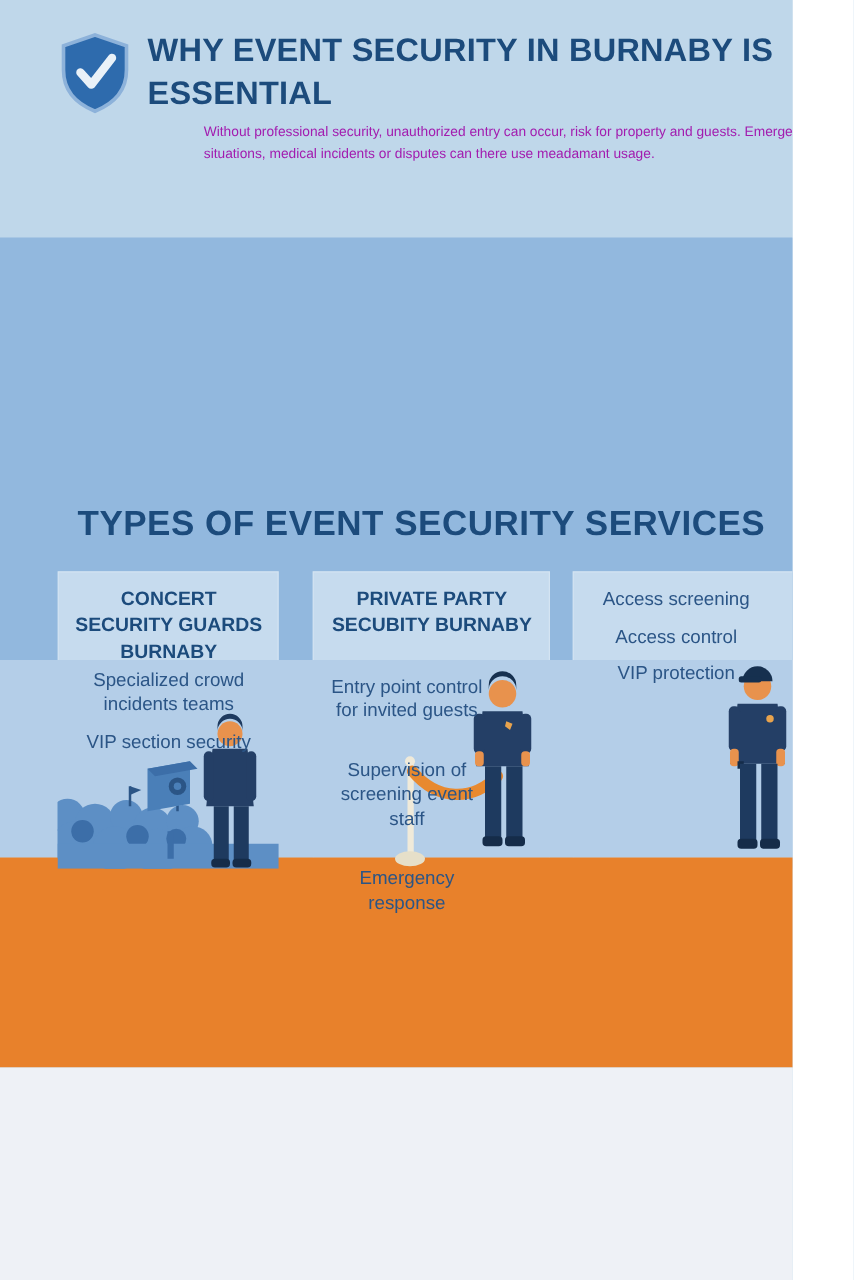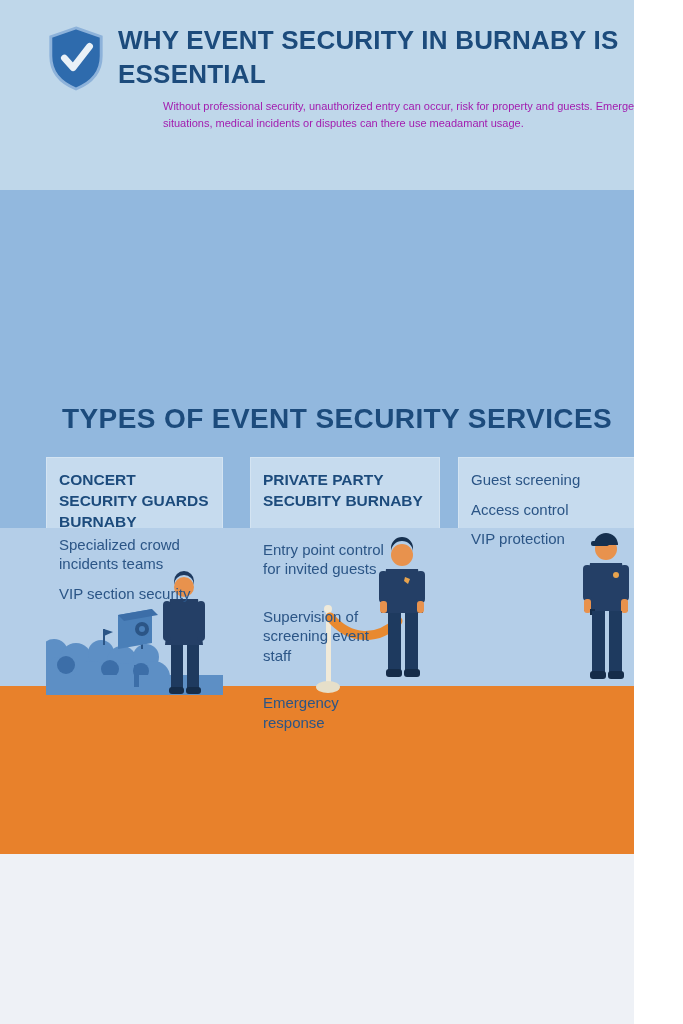--- a/index.html
+++ b/index.html
@@ -2,21 +2,21 @@
 <html><head>
 <meta charset="utf-8">
 <style>
   html,body{margin:0;padding:0;}
   body{font-family:"Liberation Sans", sans-serif;}
   #infographic{position:relative;width:634px;height:1024px;overflow:hidden;background:#bfd7ea;}
 
   
   .sec{position:absolute;left:0;width:683px;}
   #sec-hero{top:0;height:190px;background:#bfd7ea;}
-  #sec-types{top:190px;height:338px;background:#92b8de;}
+  #sec-types{top:190px;height:338px;background:#92b8de;text-align:center;}
   #sec-lsi{top:528px;height:158px;background:#b4cee8;}
   #sec-choose{top:686px;height:168px;background:#e8812b;}
   #sec-steps{top:854px;height:170px;background:#eef1f6;}
 
   
   .hero-icon{position:absolute;left:45px;top:24px;width:62px;height:68px;}
   .hero-title{position:absolute;left:118px;top:24px;width:540px;font-size:26px;line-height:1.3;font-weight:bold;color:#1c4b7c;letter-spacing:.2px;}
   .hero-body{position:absolute;left:118px;top:98px;width:530px;font-size:11px;line-height:1.55;color:#a21caf;margin-left:45px;}
 
   
@@ -153,21 +153,21 @@
             <circle cx="158" cy="50" r="3" fill="#e8a34d"></circle>
             <rect x="132" y="84" width="5" height="6" fill="#152c49"></rect>
             <rect x="134" y="86" width="13" height="62" fill="#1e3a5f"></rect>
             <rect x="151" y="86" width="13" height="62" fill="#1e3a5f"></rect>
             <rect x="132" y="146" width="16" height="8" rx="3" fill="#152c49"></rect>
             <rect x="150" y="146" width="16" height="8" rx="3" fill="#152c49"></rect>
           </g>
         </svg>
       </div>
       <div class="card-inner">
-        <div class="card-item">Guest screening</div>
+        <div class="card-item">Access screening</div>
         <div class="card-item">Access control</div>
         <div class="card-item">VIP protection</div>
       </div>
     </div>
   </div>
 
   <div class="sec" id="sec-lsi">
     
     
   </div>

